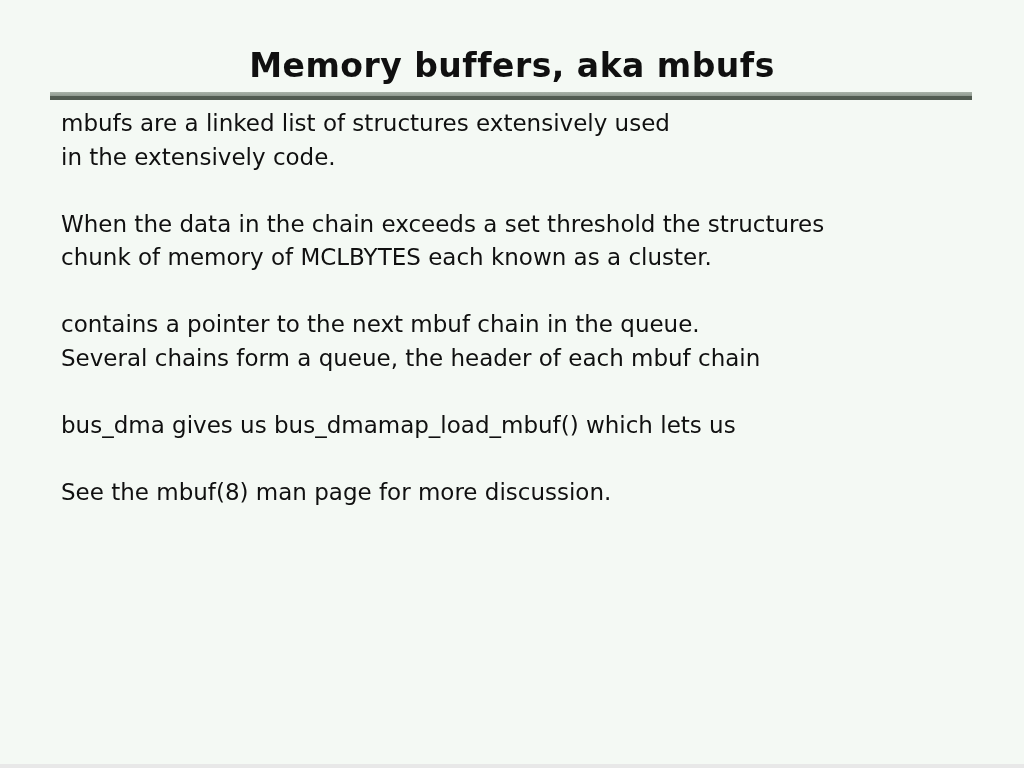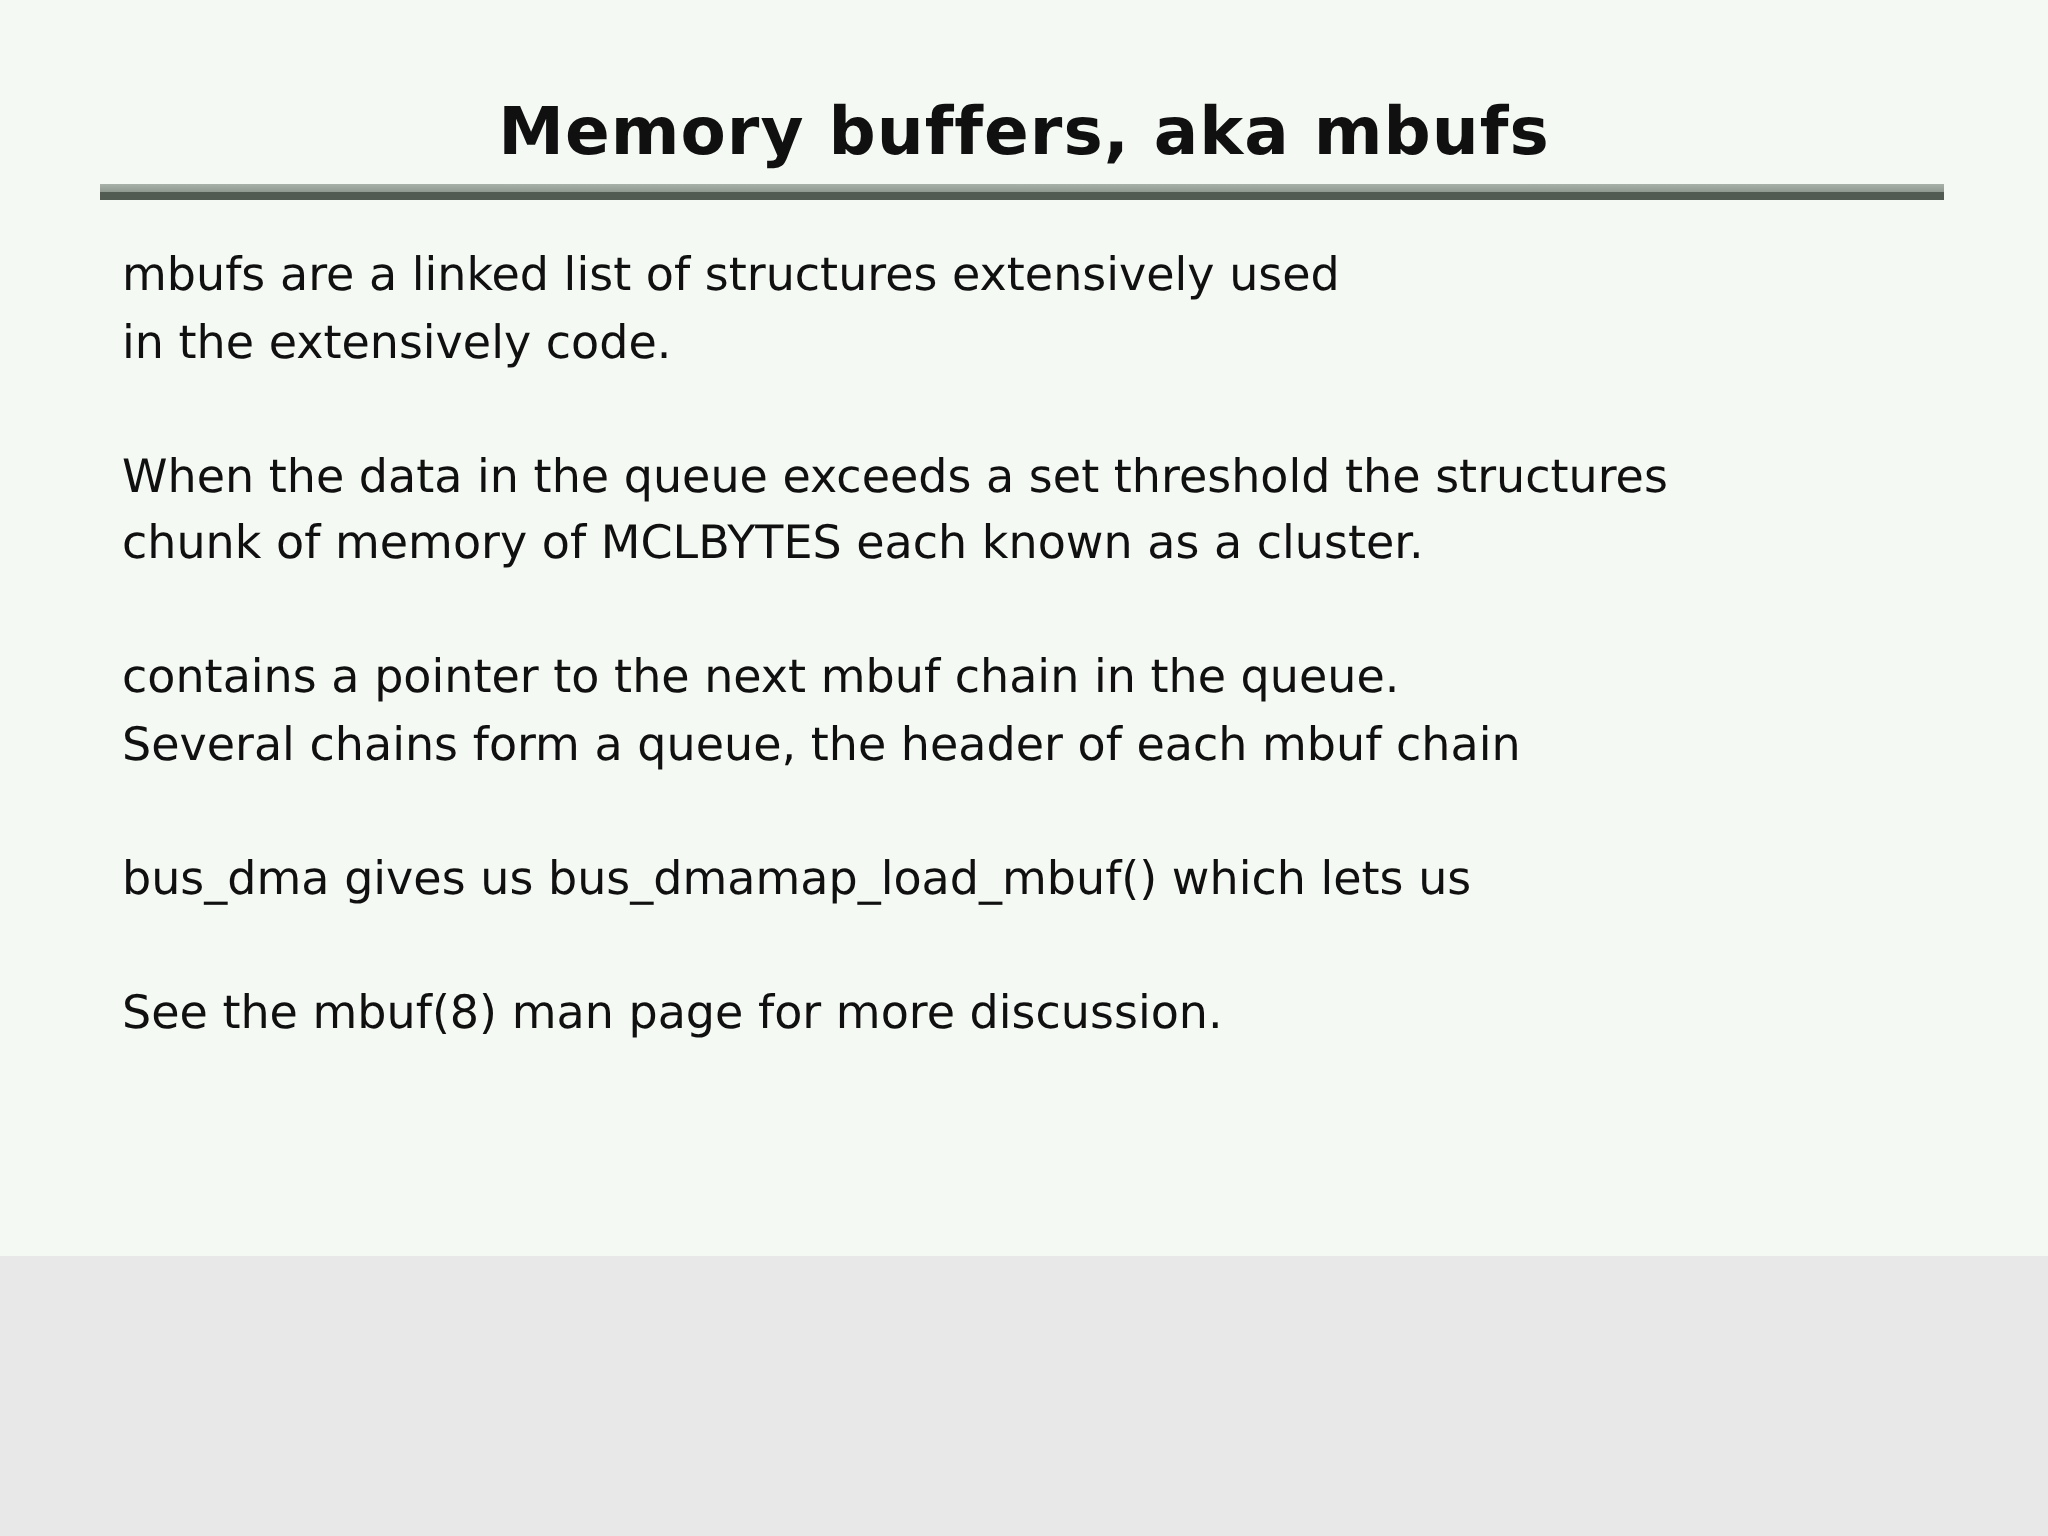--- a/index.html
+++ b/index.html
@@ -3,21 +3,21 @@
 <meta charset="utf-8">
 <style>
   html, body {
     margin: 0;
     padding: 0;
     background: #e8e8e8;
   }
   .slide {
     position: relative;
     width: 1024px;
-    height: 628px;
+    height: 764px;
     background: #f4f9f4;
     overflow: hidden;
     font-family: "DejaVu Sans", "Liberation Sans", sans-serif;
     color: #101010;
   }
   .slide-title {
     margin: 0;
     padding-top: 47px;
     text-align: center;
     font-size: 33px;
@@ -27,21 +27,21 @@
     color: #101010;
   }
   .title-rule {
     margin: 7px 52px 0 50px;
     height: 8px;
     background: linear-gradient(to bottom,
       #a8b2a8 0%, #8f998f 50%,
       #515b51 50%, #515b51 100%);
   }
   .slide-body {
-    margin-top: 22px;
+    margin-top: 7px;
     margin-left: 61px;
     margin-right: 30px;
     font-size: 23px;
     font-weight: 500;
     color: #101010;
   }
   .body-line {
     height: 33.5px;
     line-height: 33.5px;
     white-space: pre;
@@ -50,21 +50,21 @@
 </head>
 <body>
 
 <div class="slide">
   <h1 class="slide-title">Memory buffers, aka mbufs</h1>
   <div class="title-rule"></div>
   <div class="slide-body">
       <div class="body-line">mbufs are a linked list of structures extensively used</div>
       <div class="body-line">in the extensively code.</div>
       <div class="body-line"></div>
-      <div class="body-line">When the data in the queue exceeds a set threshold the structures</div>
+      <div class="body-line">When the data in the chain exceeds a set threshold the structures</div>
       <div class="body-line">chunk of memory of MCLBYTES each known as a cluster.</div>
       <div class="body-line"></div>
       <div class="body-line">contains a pointer to the next mbuf chain in the queue.</div>
       <div class="body-line">Several chains form a queue, the header of each mbuf chain</div>
       <div class="body-line"></div>
       <div class="body-line">bus_dma gives us bus_dmamap_load_mbuf() which lets us</div>
       <div class="body-line"></div>
       <div class="body-line">See the mbuf(8) man page for more discussion.</div>
     </div>
 </div>

